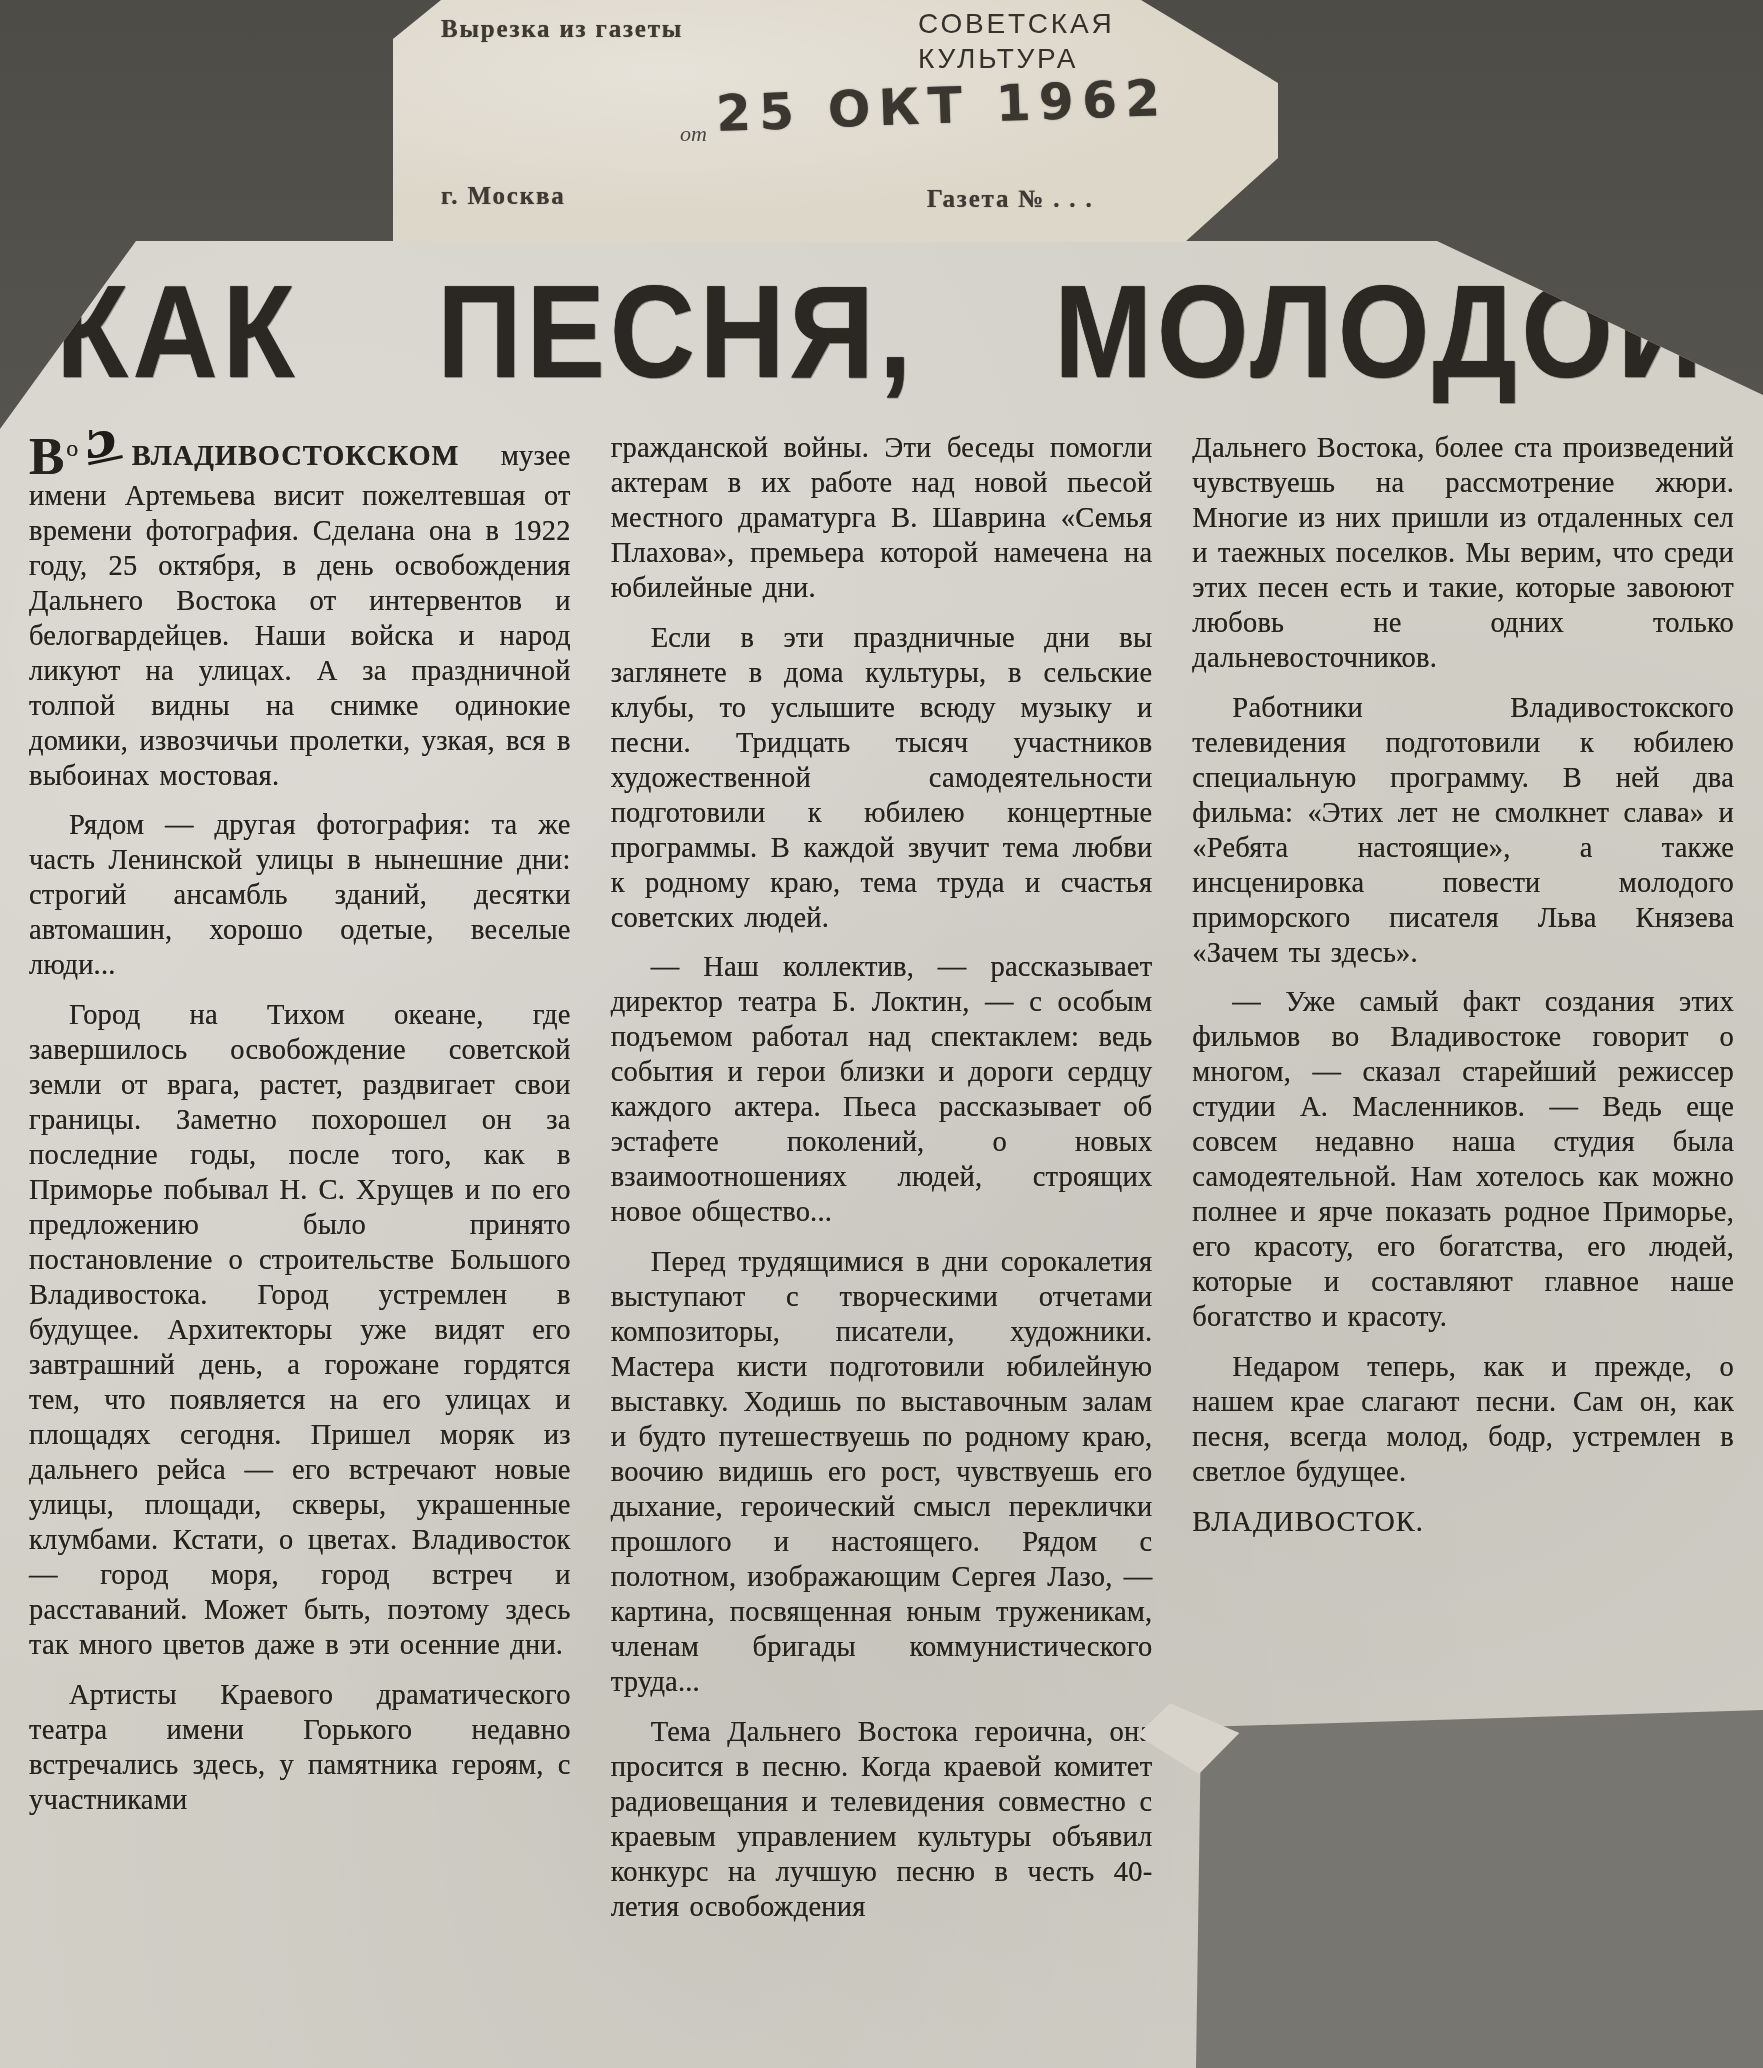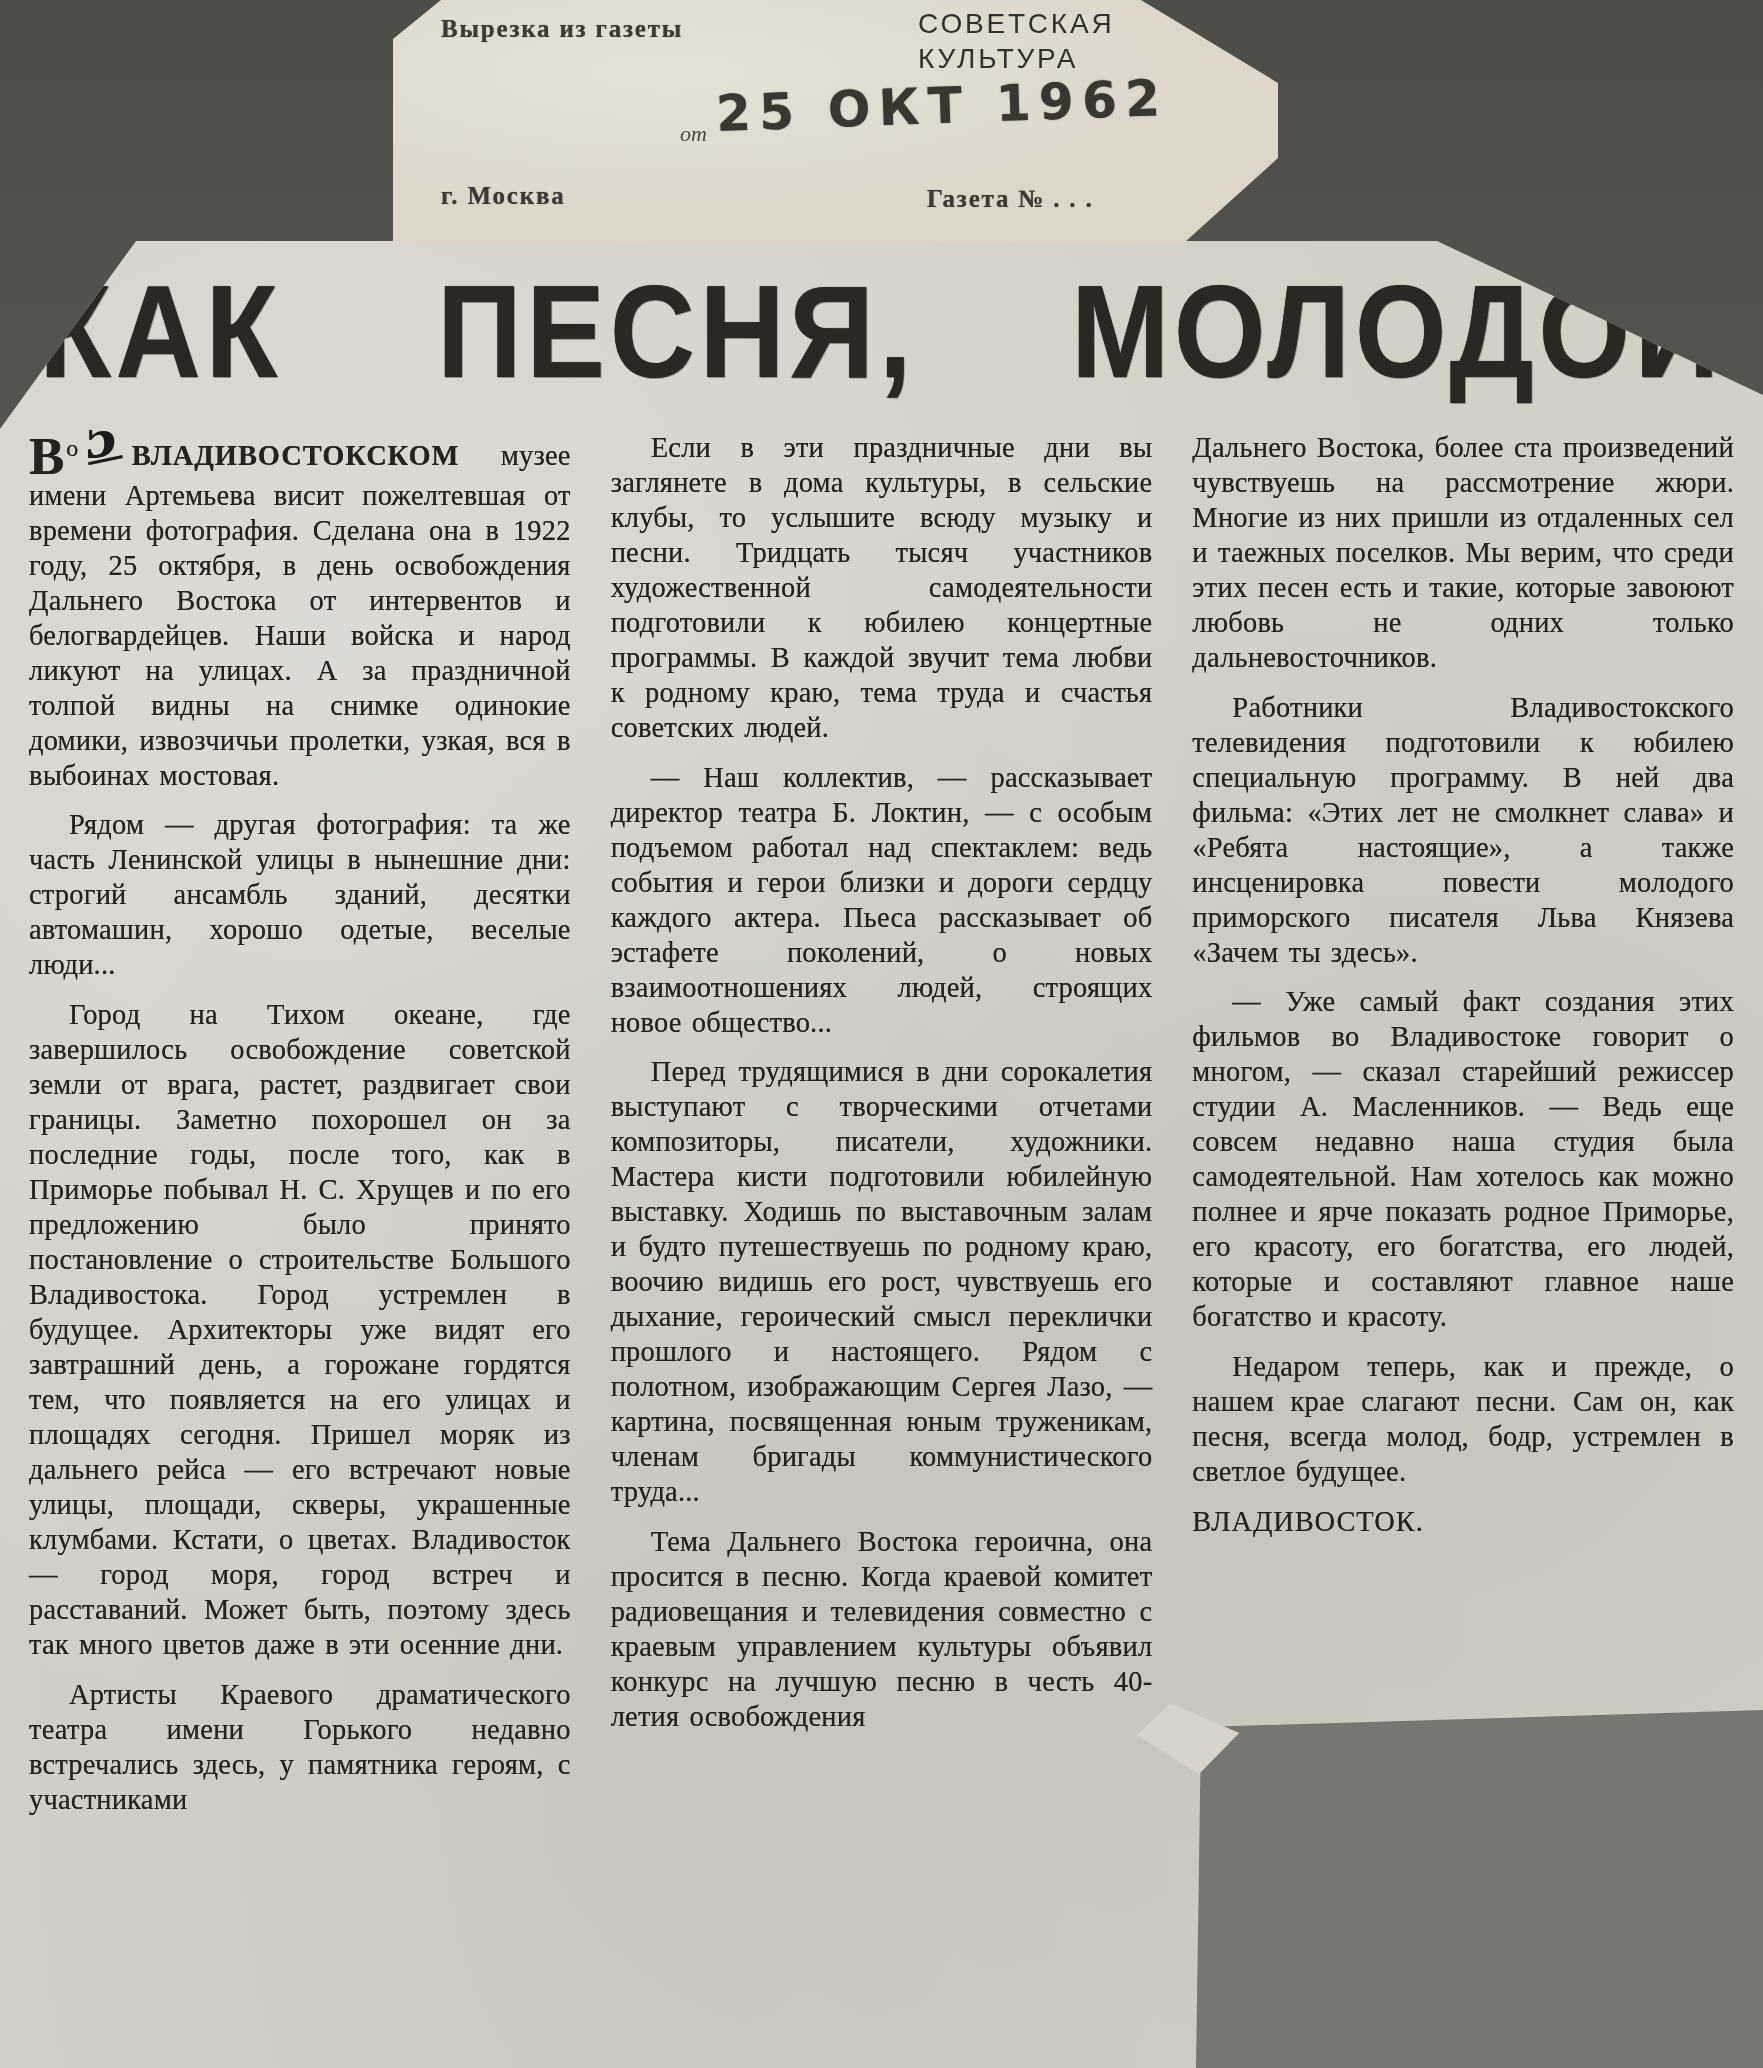--- a/index.html
+++ b/index.html
@@ -28,21 +28,21 @@
     background:
       radial-gradient(ellipse at 18% 22%, rgba(255,255,255,0.22), transparent 55%),
       radial-gradient(ellipse at 78% 60%, rgba(0,0,0,0.05), transparent 60%),
       radial-gradient(ellipse at 40% 85%, rgba(0,0,0,0.04), transparent 55%),
       #d3d0c8;
     clip-path: polygon(136px 0, 1437px 0, 1763px 154px, 1763px 1469px, 1201px 1486px, 1196px 1827px, 0 1827px, 0 188px);
     z-index: 2;
   }
   .headline {
     position: absolute; left: 0; top: 24px; right: 0;
-    padding: 0 39px;
+    padding: 0 56px;
     display: flex; justify-content: space-between;
     z-index: 3;
   }
   .headline span {
     display: inline-block;
     font-family: "Liberation Sans", sans-serif;
     font-weight: bold;
     font-size: 118px;
     line-height: 1;
     letter-spacing: 4.6px;
@@ -196,20 +196,21 @@
 
       <div class="col">
         <p class="lead-para"><span class="drop-cap">В</span><span class="lead-small">о</span><span class="hand-mark">5</span><span class="lead-word">ВЛАДИВОСТОКСКОМ</span>
           <span>музее имени Артемьева висит пожелтевшая от времени фотография. Сделана она в 1922 году, 25 октября, в день освобождения Дальнего Востока от интервентов и белогвардейцев. Наши войска и народ ликуют на улицах. А за праздничной толпой видны на снимке одинокие домики, извозчичьи пролетки, узкая, вся в выбоинах мостовая.</span></p>
         <p>Рядом — другая фотография: та же часть Ленинской улицы в нынешние дни: строгий ансамбль зданий, десятки автомашин, хорошо одетые, веселые люди...</p>
         <p>Город на Тихом океане, где завершилось освобождение советской земли от врага, растет, раздвигает свои границы. Заметно похорошел он за последние годы, после того, как в Приморье побывал Н. С. Хрущев и по его предложению было принято постановление о строительстве Большого Владивостока. Город устремлен в будущее. Архитекторы уже видят его завтрашний день, а горожане гордятся тем, что появляется на его улицах и площадях сегодня. Пришел моряк из дальнего рейса — его встречают новые улицы, площади, скверы, украшенные клумбами. Кстати, о цветах. Владивосток — город моря, город встреч и расставаний. Может быть, поэтому здесь так много цветов даже в эти осенние дни.</p>
         <p>Артисты Краевого драматического театра имени Горького недавно встречались здесь, у памятника героям, с участниками</p>
       </div>
 
       <div class="col">
+        <p class="lead-para">гражданской войны. Эти беседы помогли актерам в их работе над новой пьесой местного драматурга В. Шаврина «Семья Плахова», премьера которой намечена на юбилейные дни.</p>
         <p>Если в эти праздничные дни вы заглянете в дома культуры, в сельские клубы, то услышите всюду музыку и песни. Тридцать тысяч участников художественной самодеятельности подготовили к юбилею концертные программы. В каждой звучит тема любви к родному краю, тема труда и счастья советских людей.</p>
         <p>— Наш коллектив, — рассказывает директор театра Б. Локтин, — с особым подъемом работал над спектаклем: ведь события и герои близки и дороги сердцу каждого актера. Пьеса рассказывает об эстафете поколений, о новых взаимоотношениях людей, строящих новое общество...</p>
         <p>Перед трудящимися в дни сорокалетия выступают с творческими отчетами композиторы, писатели, художники. Мастера кисти подготовили юбилейную выставку. Ходишь по выставочным залам и будто путешествуешь по родному краю, воочию видишь его рост, чувствуешь его дыхание, героический смысл переклички прошлого и настоящего. Рядом с полотном, изображающим Сергея Лазо, — картина, посвященная юным труженикам, членам бригады коммунистического труда...</p>
         <p>Тема Дальнего Востока героична, она просится в песню. Когда краевой комитет радиовещания и телевидения совместно с краевым управлением культуры объявил конкурс на лучшую песню в честь 40-летия освобождения</p>
       </div>
 
       <div class="col">
         <p class="lead-para">Дальнего Востока, более ста произведений чувствуешь на рассмотрение жюри. Многие из них пришли из отдаленных сел и таежных поселков. Мы верим, что среди этих песен есть и такие, которые завоюют любовь не одних только дальневосточников.</p>
         <p>Работники Владивостокского телевидения подготовили к юбилею специальную программу. В ней два фильма: «Этих лет не смолкнет слава» и «Ребята настоящие», а также инсценировка повести молодого приморского писателя Льва Князева «Зачем ты здесь».</p>
         <p>— Уже самый факт создания этих фильмов во Владивостоке говорит о многом, — сказал старейший режиссер студии А. Масленников. — Ведь еще совсем недавно наша студия была самодеятельной. Нам хотелось как можно полнее и ярче показать родное Приморье, его красоту, его богатства, его людей, которые и составляют главное наше богатство и красоту.</p>

